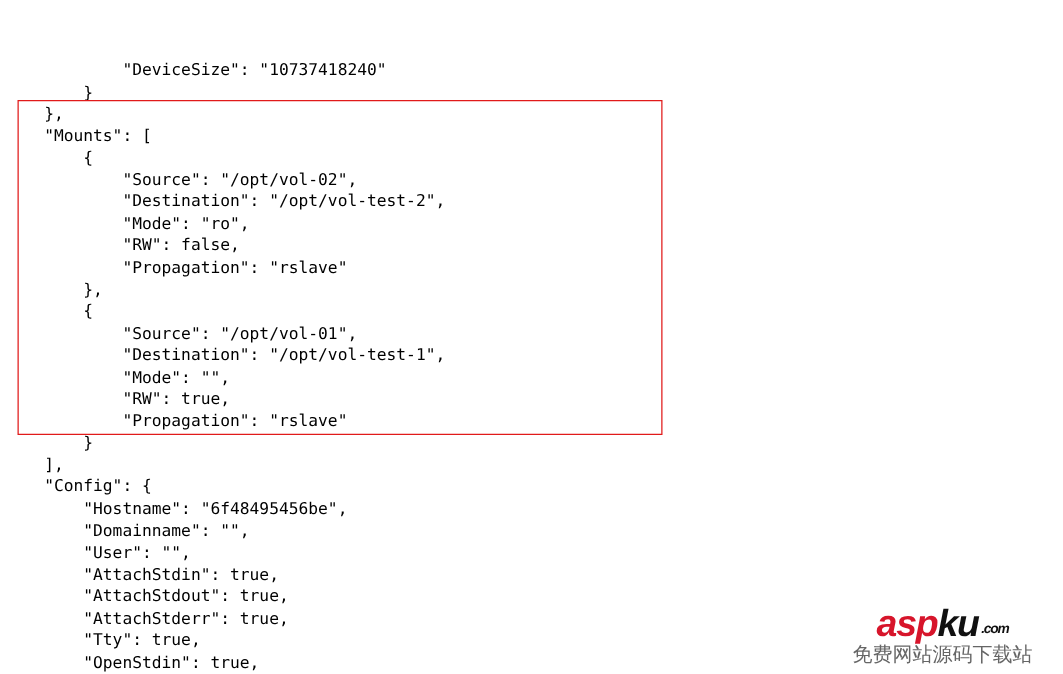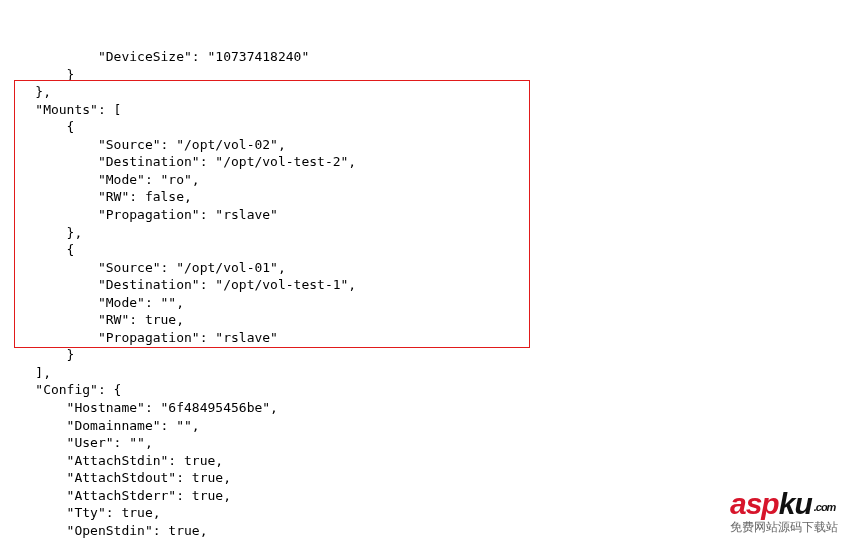--- a/index.html
+++ b/index.html
@@ -27,23 +27,23 @@
     border: 1px solid #e11a1a;
     left: 14px;
     top: 80px;
     width: 516px;
     height: 268px;
     pointer-events: none;
     box-sizing: border-box;
   }
   .watermark {
     position: absolute;
-    right: 12px;
+    right: 24px;
     bottom: 6px;
-    text-align: left;
+    text-align: center;
     line-height: 1;
   }
   .wm-main {
     font-family: Arial, sans-serif;
     font-weight: 800;
     font-style: italic;
     font-size: 30px;
     letter-spacing: -1px;
   }
   .wm-red { color: #d7152b; }
@@ -51,22 +51,22 @@
   .wm-com {
     font-family: Arial, sans-serif;
     font-size: 11px;
     font-weight: bold;
     color: #111;
     position: relative;
     top: -3px;
     margin-left: 2px;
   }
   .wm-sub {
-    font-family: Liberation Serif, serif;
-    font-size: 12px;
+    font-family: Liberation Mono, monospace;
+    font-size: 16px;
     color: #666666;
     margin-top: 2px;
   }
 </style>
 </head>
 <body>
 
 <div class="code-wrap">
   <pre id="code-pre">            "DeviceSize": "10737418240"
         }

